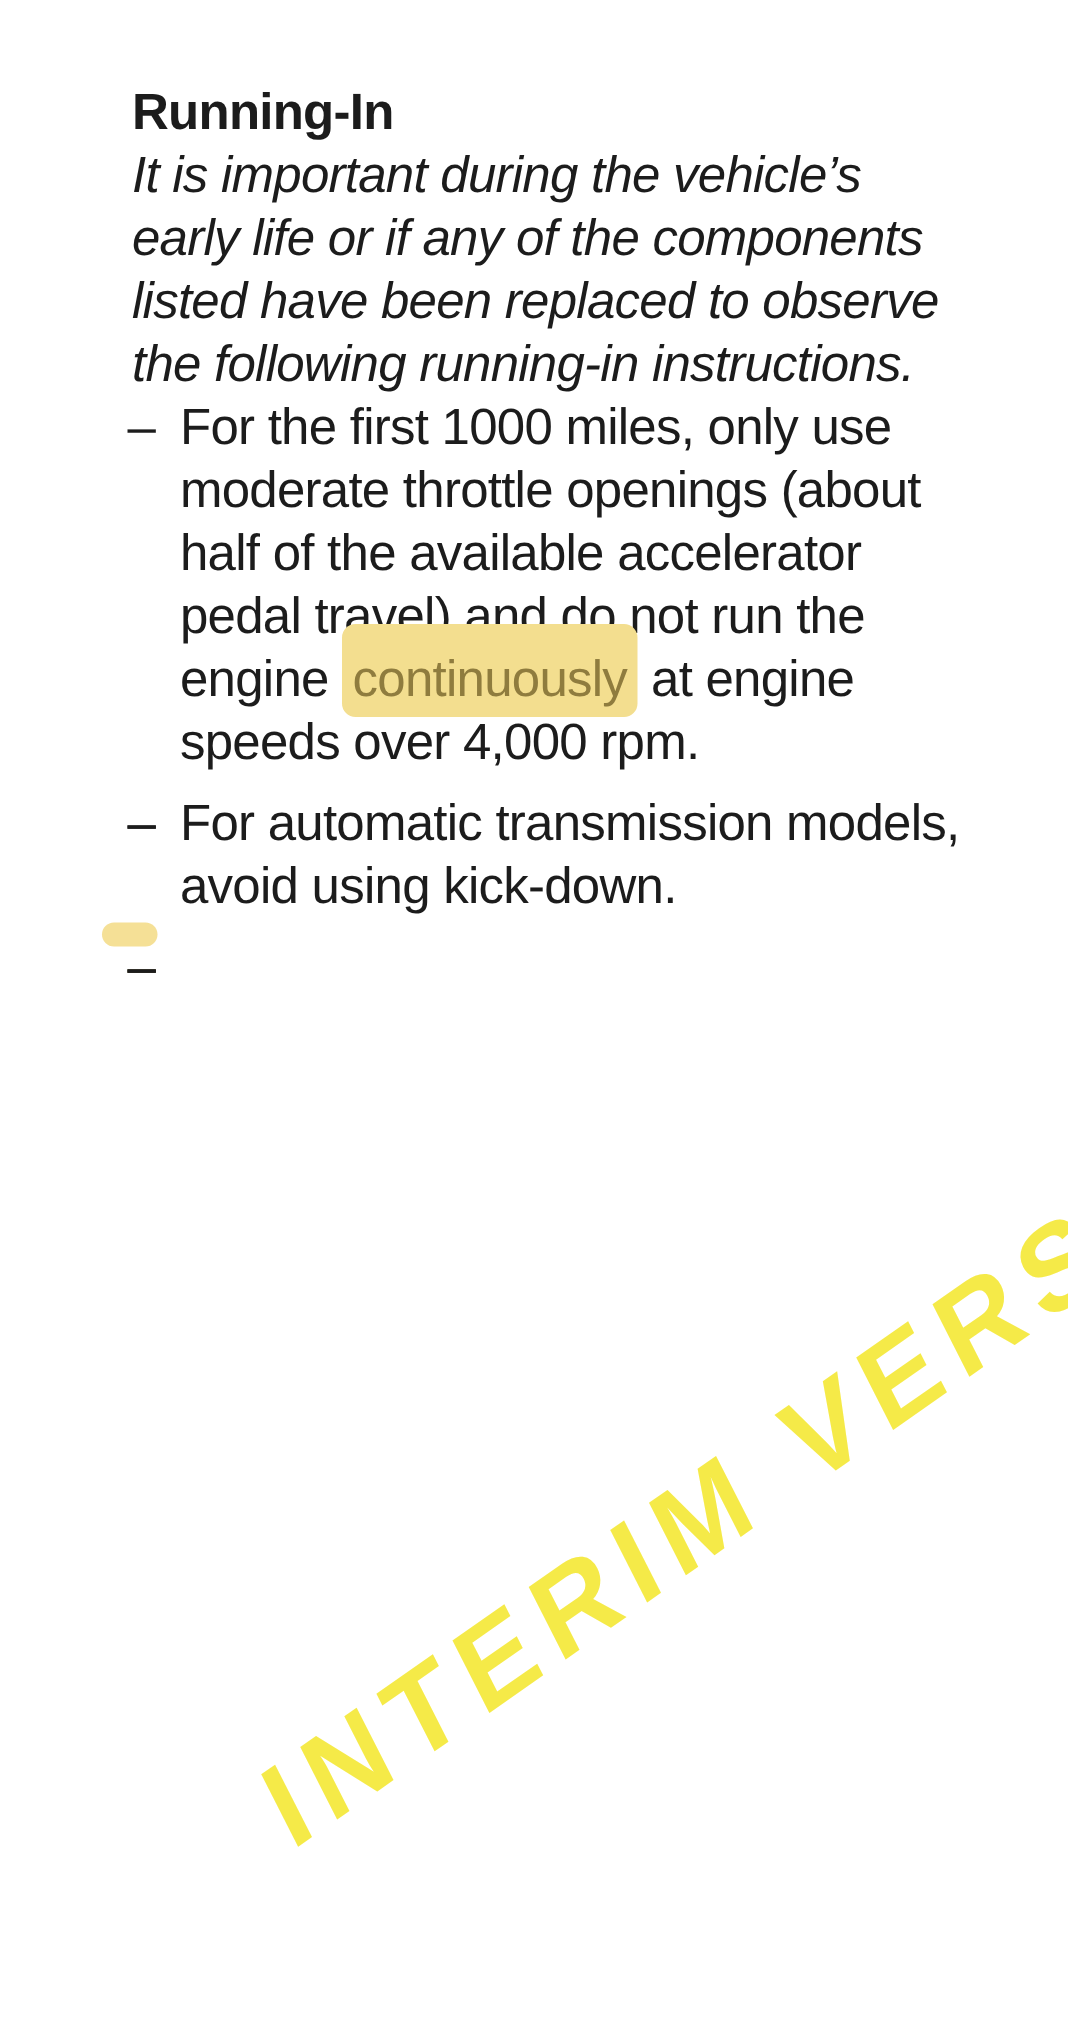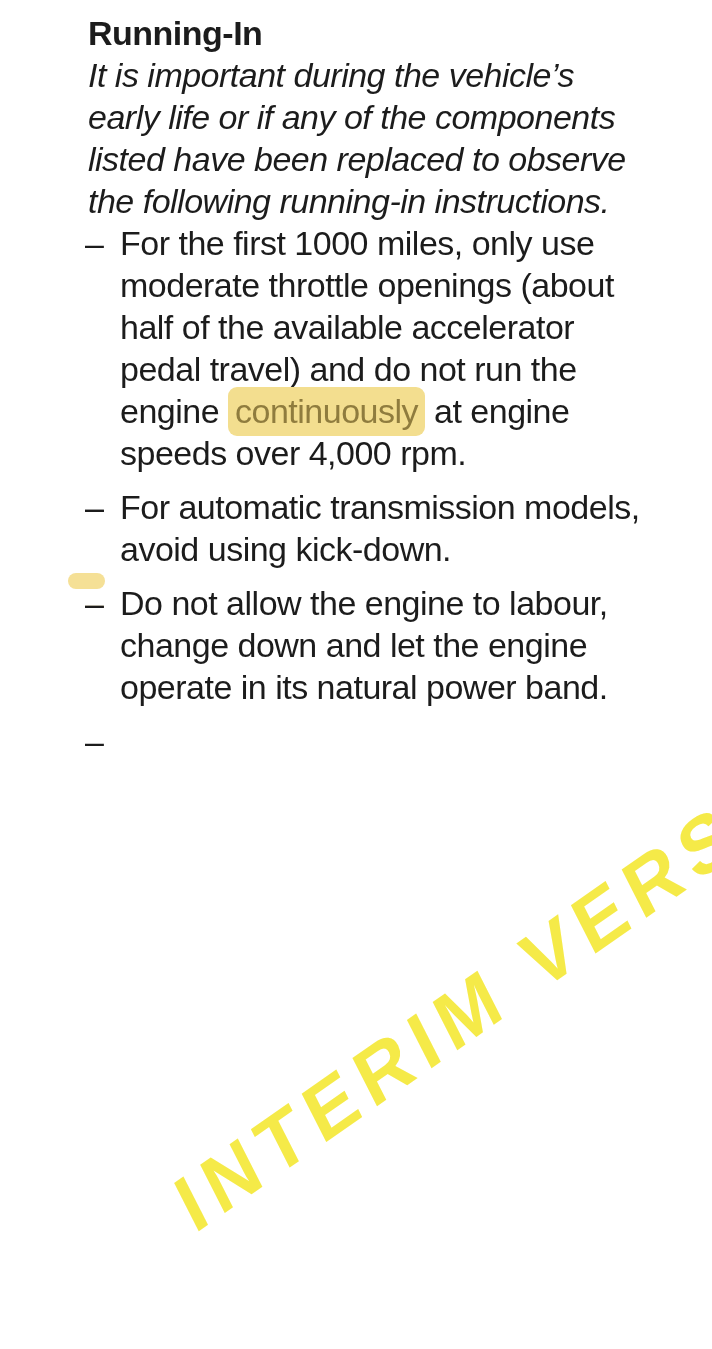--- a/index.html
+++ b/index.html
@@ -36,20 +36,21 @@
     z-index:0;
     opacity:.95;
   }
 
   .content{
     position:relative;z-index:1;
     padding:12px 8px 0 88px;
     font-size:34px;
     line-height:42px;
     letter-spacing:-0.5px;
+    margin-top:42px;
   }
   h1,h2{
     font-size:34px;line-height:42px;
     margin:0;font-weight:bold;
   }
   h2{margin-top:44px;}
   .intro{margin:0;white-space:pre-line;font-style:italic;}
 
   ul.bullets{list-style:none;margin:0;padding:0;}
   li.bullet{
@@ -60,21 +61,21 @@
   }
   li.bullet:first-child{margin-top:0;}
   .dash{
     position:absolute;left:-3px;top:0;
     white-space:nowrap;
   }
   .hl{
     background:var(--hlbg);
     color:var(--hltext);
     border-radius:9px;
-    padding:5px 7px 6px 7px;
+    padding:18px 7px 6px 7px;
   }
   .change-bar{
     position:absolute;
     left:-20px;top:-9px;
     width:37px;
     height:calc(100% + 16px);
     background:var(--bar);
     border-radius:11px;
     z-index:-1;
   }
@@ -99,19 +100,17 @@
         <li class="bullet"><span class="dash">–</span><span class="btext"><span>For the first 1000 miles, only use
 moderate throttle openings (about
 half of the available accelerator
 pedal travel) and do not run the
 engine </span><span class="hl">continuously</span><span> at engine
 speeds over 4,000 rpm.</span></span></li>
         <li class="bullet"><span class="dash">–</span></li>
         <li class="bullet"><span class="dash">–</span><span class="btext"><span>For automatic transmission models,
 avoid using kick-down.</span></span></li>
         <li class="bullet changed"><div class="change-bar"></div><span class="dash">–</span></li>
-        <li class="bullet"><span class="dash">–</span><span class="btext"><span>Do not allow the engine to labour,
-change down and let the engine
-operate in its natural power band.</span></span></li>
+        <li class="bullet"><span class="dash">–</span></li>
         <li class="bullet"><span class="dash">–</span></li>
       </ul>
   </div>
 </div>
 
 </body></html>

